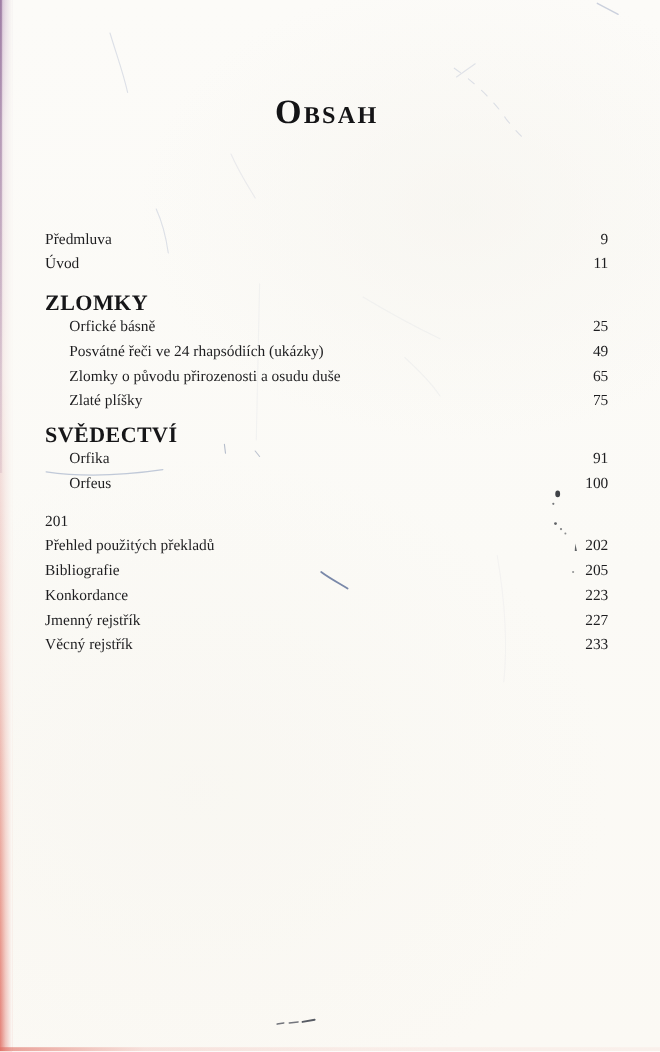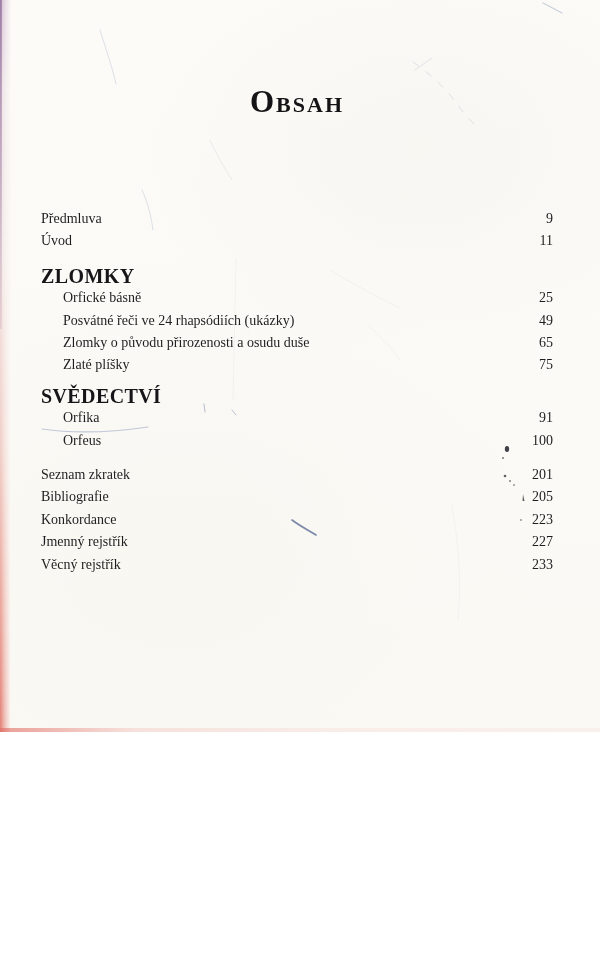--- a/index.html
+++ b/index.html
@@ -4,21 +4,21 @@
 <style>
   html, body { margin: 0; padding: 0; }
   body {
     width: 600px; height: 956px;
     background: #ffffff;
     font-family: "Liberation Serif", "DejaVu Serif", serif;
     overflow: hidden;
   }
   .page {
     position: relative;
-    width: 600px; height: 732px;
+    width: 600px; height: 956px;
     background:
       radial-gradient(ellipse 420px 300px at 70% 20%, rgba(244,242,236,0.5), rgba(244,242,236,0) 70%),
       radial-gradient(ellipse 500px 400px at 30% 75%, rgba(246,244,238,0.45), rgba(246,244,238,0) 75%),
       linear-gradient(180deg, #fcfbf8 0%, #fbfaf6 55%, #fbf9f4 100%);
     color: #1e1e20;
     overflow: hidden;
   }
   
   .edge-left {
     position: absolute; left: 0; top: 0; bottom: 0; width: 11px;
@@ -131,22 +131,25 @@
       <div class="row sub">
         <span class="lbl">Orfika</span>
         <span class="num">91</span>
       </div>
       <div class="row sub">
         <span class="lbl">Orfeus</span>
         <span class="num">100</span>
       </div>
 
       <div class="row gap-lg">
-        <span class="lbl">Seznam zkratek</span>
         <span class="num">201</span>
+      </div>
+      <div class="row">
+        <span class="lbl">Přehled použitých překladů</span>
+        <span class="num">202</span>
       </div>
       <div class="row">
         <span class="lbl">Bibliografie</span>
         <span class="num">205</span>
       </div>
       <div class="row">
         <span class="lbl">Konkordance</span>
         <span class="num">223</span>
       </div>
       <div class="row">

